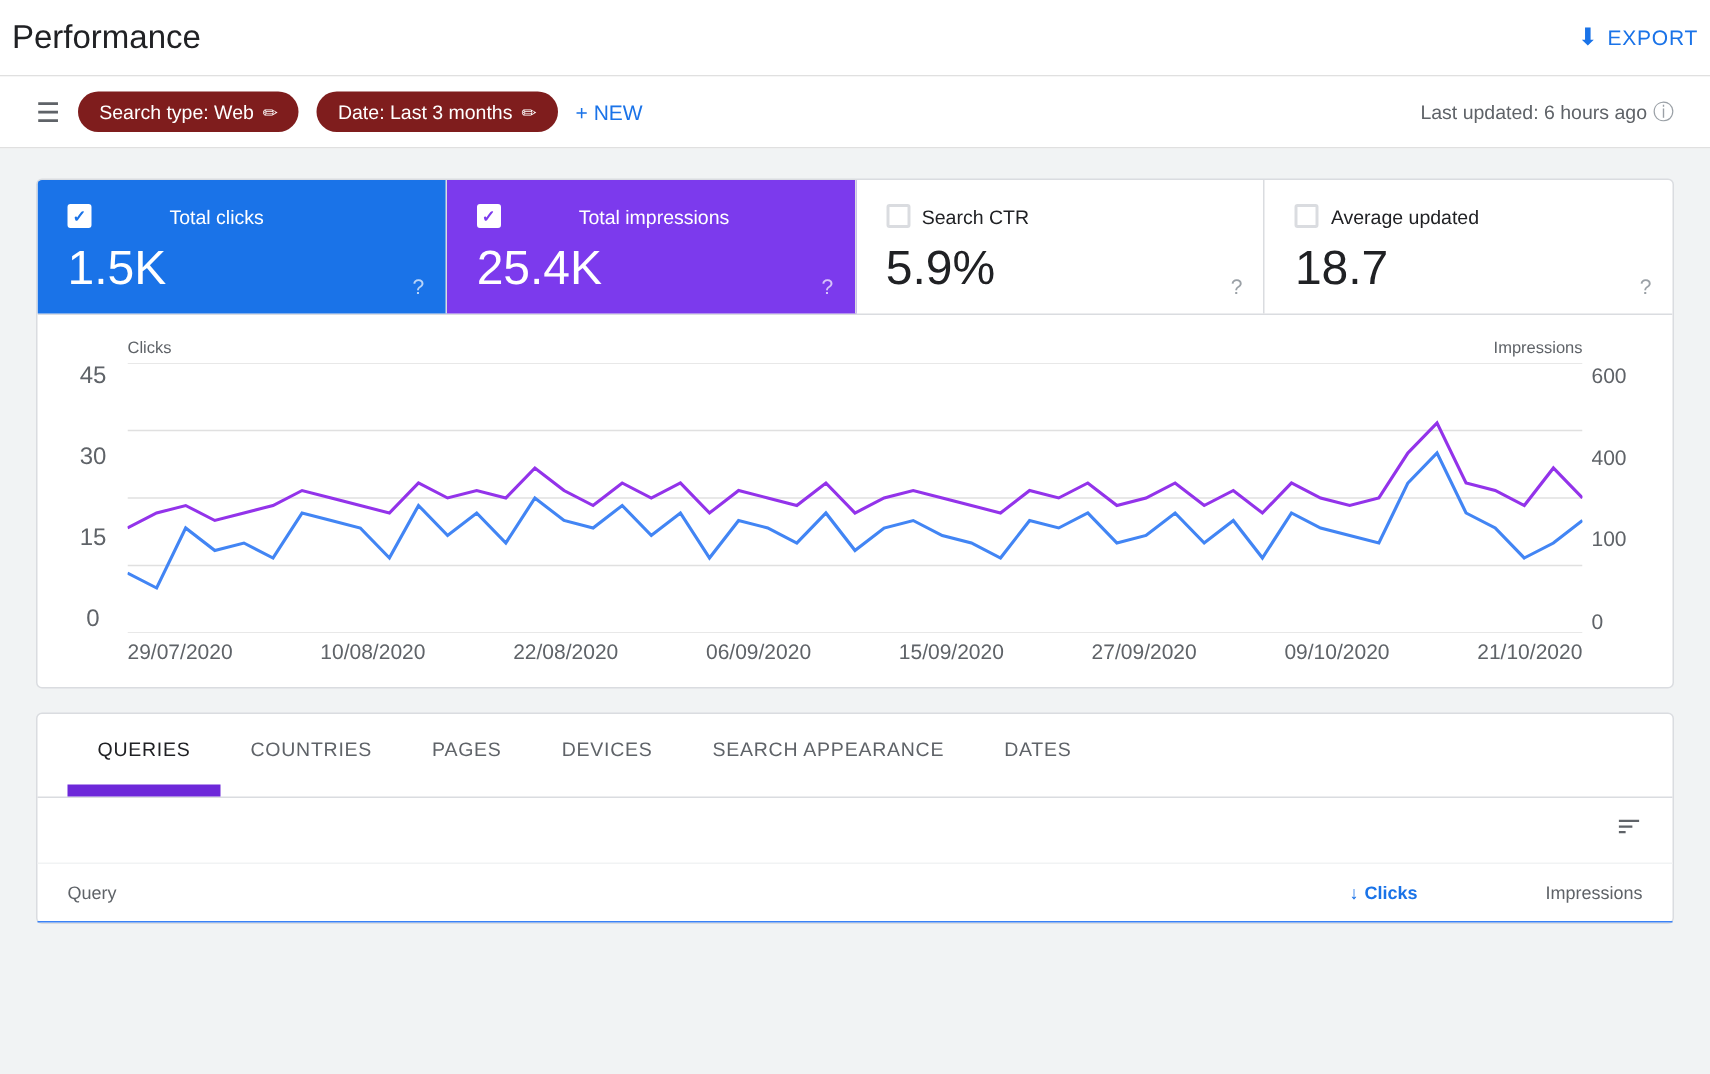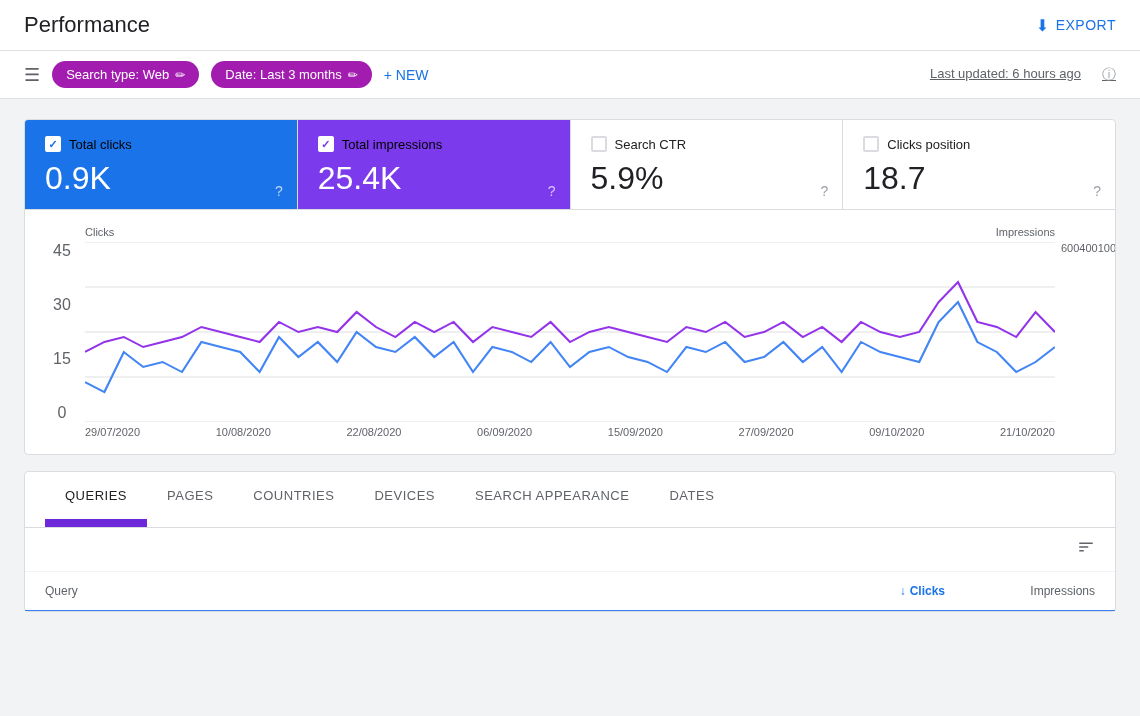--- a/index.html
+++ b/index.html
@@ -3,42 +3,42 @@
   <meta charset="utf-8">
   <style>
     * { box-sizing: border-box; margin: 0; padding: 0; }
     body { font-family: 'Arial', sans-serif; background: #f1f3f4; color: #202124; font-size: 14px; }
 
     .top-bar {
       background: #fff;
       display: flex;
       align-items: center;
       justify-content: space-between;
-      padding: 12px 24px;
+      padding: 12px 8px;
       border-bottom: 1px solid #e0e0e0;
     }
     .top-bar-left { display: flex; align-items: center; gap: 16px; }
     .page-title { font-size: 22px; font-weight: 400; color: #202124; }
     .export-btn {
       display: flex; align-items: center; gap: 6px;
       background: none; border: none; cursor: pointer;
       font-size: 14px; font-weight: 500; color: #1a73e8; letter-spacing: 0.5px;
     }
 
     .filter-bar {
       background: #fff;
       display: flex;
       align-items: center;
       padding: 10px 24px;
       gap: 12px;
       border-bottom: 1px solid #e0e0e0;
     }
-    .filter-bar-right { margin-left: auto; display: flex; gap: 21px; color: #5f6368; font-size: 13px; text-decoration: underline; }
+    .filter-bar-right { margin-left: auto; display: flex; align-items: center; gap: 4px; color: #5f6368; font-size: 13px; }
     .filter-chip {
-      background: #a21caf; color: #fff; border-radius: 20px;
+      background: #7f1d1d; color: #fff; border-radius: 20px;
       padding: 6px 14px; font-size: 13px; display: flex; align-items: center; gap: 6px;
       cursor: pointer; border: none;
     }
     .filter-chip .pencil-icon { font-size: 12px; }
     .filter-menu-icon { color: #5f6368; font-size: 18px; cursor: pointer; }
     .new-btn {
       display: flex; align-items: flex-start; gap: 4px;
       background: none; border: none; cursor: pointer;
       font-size: 14px; color: #1a73e8; font-weight: 500;
     }
@@ -77,21 +77,21 @@
       display: inline-flex; align-items: center; justify-content: center; border-radius: 2px;
       flex-shrink: 0;
     }
     .metric-checkbox.checked-blue { background: #fff; border-color: #fff; }
     .metric-checkbox.checked-purple { background: #fff; border-color: #fff; }
     .metric-checkbox.unchecked { border: 2px solid #dadce0; background: transparent; }
     .checkmark { color: #1a73e8; font-size: 11px; font-weight: bold; }
     .checkmark-purple { color: #7c3aed; font-size: 11px; font-weight: bold; }
 
     .metric-label { font-size: 13px; font-weight: 500; }
-    .metric-label.light { color: #000000; }
+    .metric-label.light { color: #ffffff; margin-left: 44px; }
     .metric-label.dark { color: #202124; }
 
     .metric-value { font-size: 32px; font-weight: 400; margin-top: 4px; }
     .metric-value.light { color: #fff; }
     .metric-value.dark { color: #202124; }
 
     .metric-help {
       position: absolute; bottom: 10px; right: 14px;
       font-size: 14px; color: rgba(255,255,255,0.7); cursor: pointer;
     }
@@ -99,21 +99,21 @@
 
     .chart-area {
       padding: 16px 20px;
       position: relative;
     }
 
     .x-axis-labels {
       display: flex;
       justify-content: space-between;
       margin: 4px 40px 0;
-      font-size: 11px;
+      font-size: 14px;
       color: #5f6368;
     }
 
     .bottom-card {
       background: #fff;
       border-radius: 4px;
       border: 1px solid #dadce0;
       margin-top: 16px;
     }
 
@@ -201,21 +201,21 @@
 
     <div class="metrics-row">
 
       <div class="metric-tile active-blue">
         <div class="metric-header">
           <div class="metric-checkbox checked-blue">
             <span class="checkmark">✓</span>
           </div>
           <span class="metric-label light">Total clicks</span>
         </div>
-        <div class="metric-value light">0.9K</div>
+        <div class="metric-value light">1.5K</div>
         <span class="metric-help">?</span>
       </div>
 
       <div class="metric-tile active-purple">
         <div class="metric-header">
           <div class="metric-checkbox checked-purple">
             <span class="checkmark-purple">✓</span>
           </div>
           <span class="metric-label light">Total impressions</span>
         </div>
@@ -228,21 +228,21 @@
           <div class="metric-checkbox unchecked"></div>
           <span class="metric-label dark">Search CTR</span>
         </div>
         <div class="metric-value dark">5.9%</div>
         <span class="metric-help dark">?</span>
       </div>
 
       <div class="metric-tile">
         <div class="metric-header">
           <div class="metric-checkbox unchecked"></div>
-          <span class="metric-label dark">Clicks position</span>
+          <span class="metric-label dark">Average updated</span>
         </div>
         <div class="metric-value dark">18.7</div>
         <span class="metric-help dark">?</span>
       </div>
 
     </div>
 
     <div class="chart-area">
       <div style="display:flex; justify-content:space-between; padding: 0 40px; margin-bottom: 4px;">
         <span style="font-size:11px; color:#5f6368;">Clicks</span>
@@ -265,21 +265,21 @@
             <line x1="0" y1="90" x2="900" y2="90" stroke="#e0e0e0" stroke-width="1"></line>
             <line x1="0" y1="135" x2="900" y2="135" stroke="#e0e0e0" stroke-width="1"></line>
             <line x1="0" y1="180" x2="900" y2="180" stroke="#e0e0e0" stroke-width="1"></line>
 
             <polyline fill="none" stroke="#4285f4" stroke-width="2" points="0,140 18,150 36,110 54,125 72,120 90,130 108,100 126,105 144,110 162,130 180,95 198,115 216,100 234,120 252,90 270,105 288,110 306,95 324,115 342,100 360,130 378,105 396,110 414,120 432,100 450,125 468,110 486,105 504,115 522,120 540,130 558,105 576,110 594,100 612,120 630,115 648,100 666,120 684,105 702,130 720,100 738,110 756,115 774,120 792,80 810,60 828,100 846,110 864,130 882,120 900,105"></polyline>
 
             <polyline fill="none" stroke="#9333ea" stroke-width="2" points="0,110 18,100 36,95 54,105 72,100 90,95 108,85 126,90 144,95 162,100 180,80 198,90 216,85 234,90 252,70 270,85 288,95 306,80 324,90 342,80 360,100 378,85 396,90 414,95 432,80 450,100 468,90 486,85 504,90 522,95 540,100 558,85 576,90 594,80 612,95 630,90 648,80 666,95 684,85 702,100 720,80 738,90 756,95 774,90 792,60 810,40 828,80 846,85 864,95 882,70 900,90"></polyline>
           </svg>
         </div>
 
-        <div style="width:40px; display:flex; flex-direction:row; justify-content:space-between; align-items:flex-start; padding-left:6px; font-size:11px; color:#5f6368; height:180px;">
+        <div style="width:40px; display:flex; flex-direction:column; justify-content:space-between; align-items:flex-start; padding-left:6px; font-size:14px; color:#5f6368; height:180px;">
           <span>600</span>
           <span>400</span>
           <span>100</span>
           <span>0</span>
         </div>
       </div>
 
       <div class="x-axis-labels">
         <span>29/07/2020</span>
         <span>10/08/2020</span>
@@ -291,22 +291,22 @@
         <span>21/10/2020</span>
       </div>
     </div>
 
   </div>
 
   <div class="bottom-card">
 
     <div class="tabs-row">
       <div class="tab active">QUERIES</div>
+      <div class="tab">COUNTRIES</div>
       <div class="tab">PAGES</div>
-      <div class="tab">COUNTRIES</div>
       <div class="tab">DEVICES</div>
       <div class="tab">SEARCH APPEARANCE</div>
       <div class="tab">DATES</div>
     </div>
 
     <div class="table-toolbar">
       <button class="filter-icon-btn">
         <svg width="18" height="18" viewBox="0 0 24 24" fill="currentColor">
           <path d="M3 18h6v-2H3v2zM3 6v2h18V6H3zm0 7h12v-2H3v2z"></path>
         </svg>

